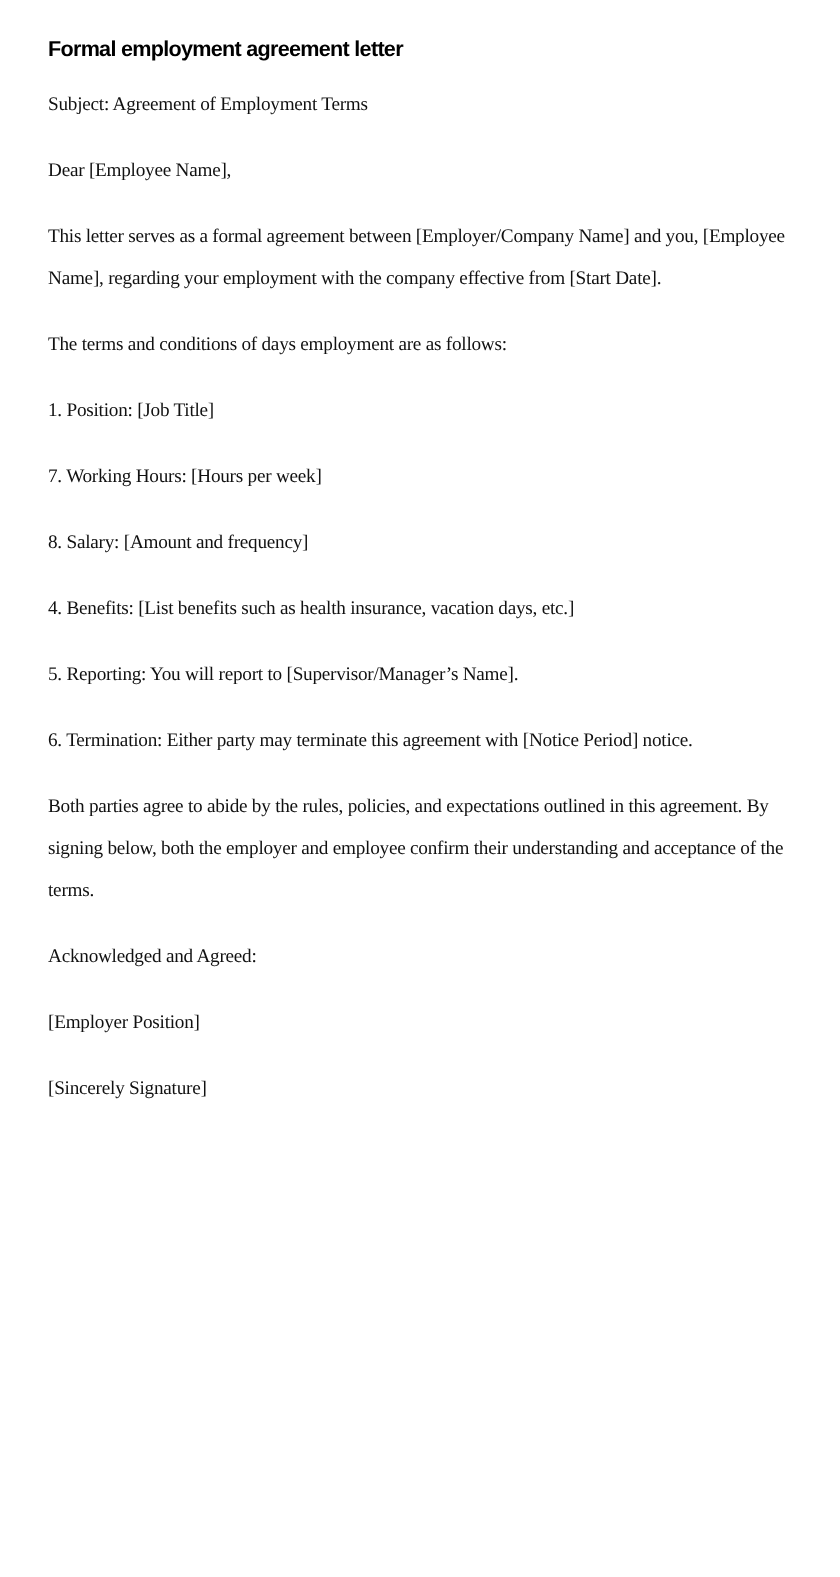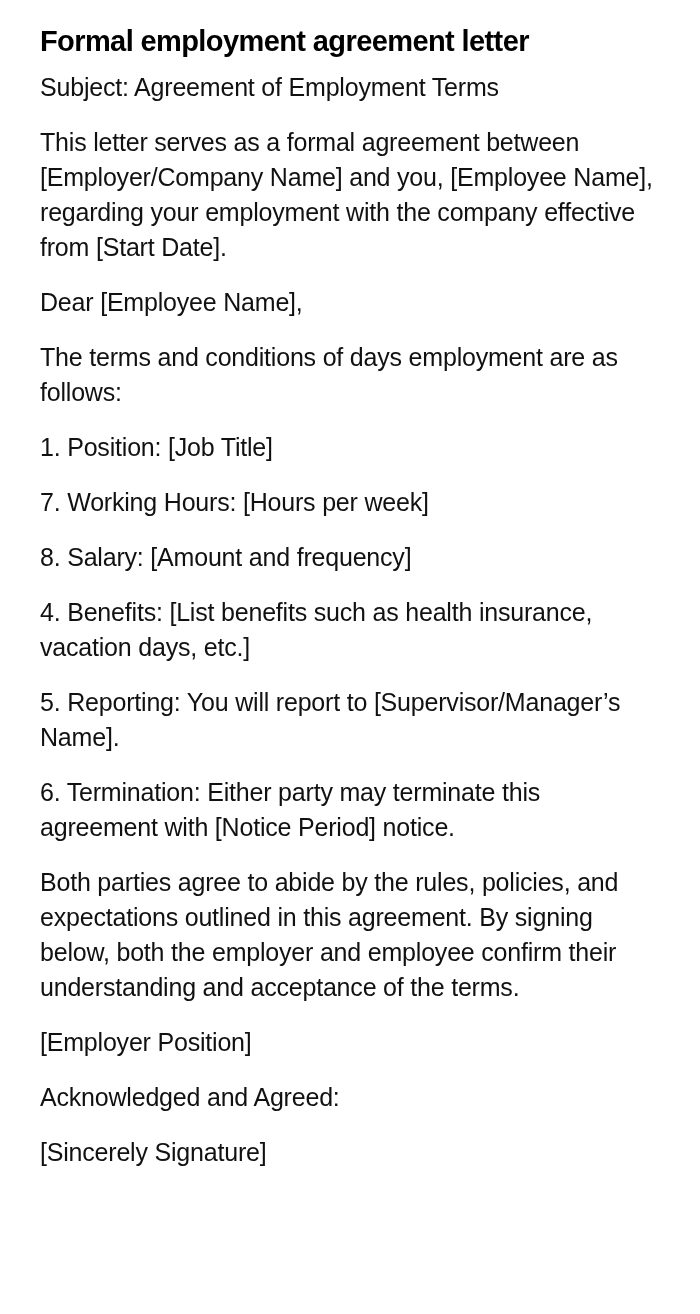--- a/index.html
+++ b/index.html
@@ -15,46 +15,47 @@
       font-family: "Liberation Sans", sans-serif;
     }
     .doc {
       padding: 24px 40px 0 40px;
       box-sizing: border-box;
       width: 700px;
     }
     .doc-title {
       font-family: "Liberation Sans", sans-serif;
       font-weight: bold;
-      font-size: 29px;
+      font-size: 18px;
       line-height: 34px;
       letter-spacing: -0.6px;
       margin: 0 0 12px 0;
       color: #000000;
     }
     .para {
-      font-size: 25px;
+      font-size: 16px;
       line-height: 35px;
       margin: 0 0 20px 0;
       letter-spacing: -0.2px;
       color: #111111;
+      font-family: Liberation Serif, serif;
     }
   </style>
 </head>
 <body>
 
 <div class="doc">
   <h1 class="doc-title">Formal employment agreement letter</h1>
   <p class="para">Subject: Agreement of Employment Terms</p>
+  <p class="para">Dear [Employee Name],</p>
   <p class="para">This letter serves as a formal agreement between [Employer/Company Name] and you, [Employee Name], regarding your employment with the company effective from [Start Date].</p>
-  <p class="para">Dear [Employee Name],</p>
   <p class="para">The terms and conditions of days employment are as follows:</p>
   <p class="para">1. Position: [Job Title]</p>
   <p class="para">7. Working Hours: [Hours per week]</p>
   <p class="para">8. Salary: [Amount and frequency]</p>
   <p class="para">4. Benefits: [List benefits such as health insurance, vacation days, etc.]</p>
   <p class="para">5. Reporting: You will report to [Supervisor/Manager’s Name].</p>
   <p class="para">6. Termination: Either party may terminate this agreement with [Notice Period] notice.</p>
   <p class="para">Both parties agree to abide by the rules, policies, and expectations outlined in this agreement. By signing below, both the employer and employee confirm their understanding and acceptance of the terms.</p>
+  <p class="para">Acknowledged and Agreed:</p>
   <p class="para">[Employer Position]</p>
-  <p class="para">Acknowledged and Agreed:</p>
   <p class="para">[Sincerely Signature]</p>
 </div>
 
 </body></html>

